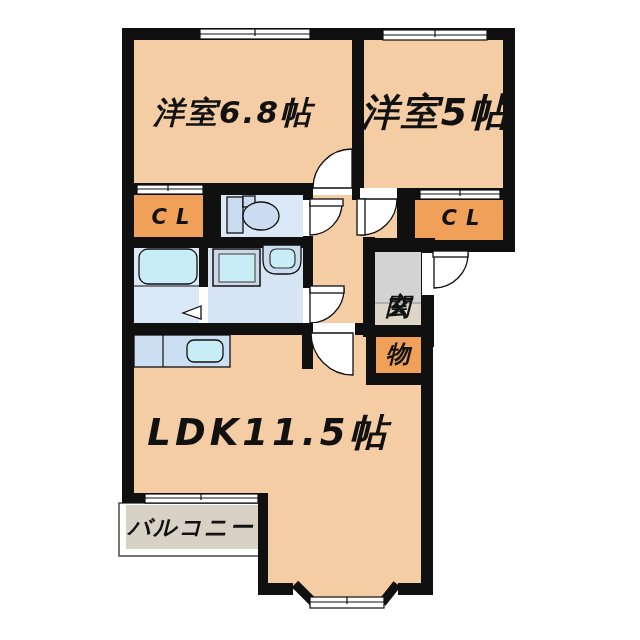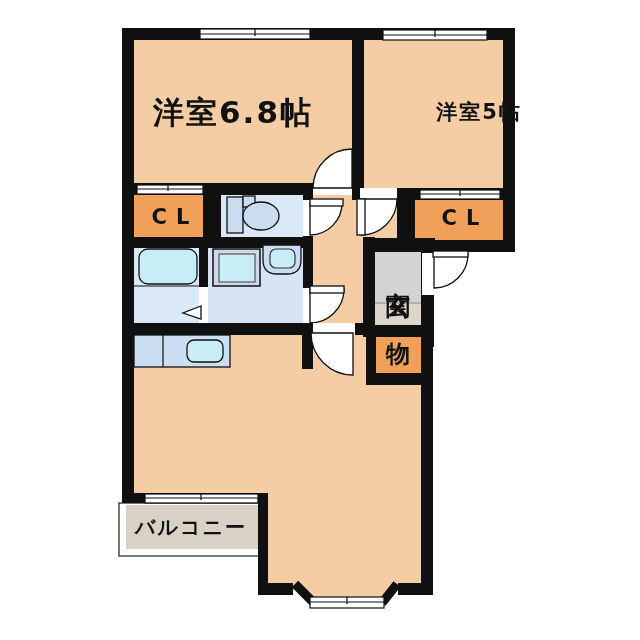--- a/index.html
+++ b/index.html
@@ -1,28 +1,28 @@
 <!DOCTYPE html>
 <html><head>
 <meta charset="utf-8">
 <style>
   html,body{margin:0;padding:0;background:#ffffff;}
   .stage{position:relative;width:640px;height:640px;background:#ffffff;overflow:hidden;
-         font-family:"DejaVu Sans","Liberation Sans",sans-serif;}
+         font-family:"DejaVu Sans","Liberation Sans",sans-serif;font-style:italic;}
   .stage svg{position:absolute;left:0;top:0;}
   .label{position:absolute;color:#111;font-weight:bold;white-space:nowrap;
          transform:translate(-50%,-50%);line-height:1;}
   .lbl-bed1{font-size:31px;letter-spacing:2px;}
-  .lbl-bed2{font-size:21px;letter-spacing:2px;margin-left:44px;}
+  .lbl-bed2{font-size:38px;letter-spacing:2px;}
   .lbl-cl{font-size:21px;letter-spacing:9px;}
   .lbl-genkan{font-size:24px;writing-mode:vertical-rl;text-orientation:upright;
               letter-spacing:3px;transform:translate(-50%,-50%);}
   .lbl-mono{font-size:24px;}
   .lbl-ldk{font-size:37px;letter-spacing:4px;}
-  .lbl-balcony{font-size:20px;letter-spacing:2px;text-align:right;}
+  .lbl-balcony{font-size:23px;letter-spacing:2px;text-align:right;}
   .wall{fill:#101010;}
   .winframe{fill:#ffffff;stroke:#101010;stroke-width:1.2;}
   .doorgap{fill:#ffffff;}
   .leaf{fill:#ffffff;stroke:#101010;stroke-width:1.3;}
   .pie{fill:#ffffff;stroke:#101010;stroke-width:1.3;}
   .thin{stroke:#101010;stroke-width:1.2;fill:none;}
 </style>
 </head>
 <body>
 
@@ -175,14 +175,15 @@
     </g>
   </g>
 </svg>
 
   <div class="label lbl-bed1" style="left:233px;top:112px;">洋室6.8帖</div>
   <div class="label lbl-bed2" style="left:435px;top:112px;">洋室5帖</div>
   <div class="label lbl-cl" style="left:175px;top:217px;">CL</div>
   <div class="label lbl-cl" style="left:465px;top:218px;">CL</div>
   <div class="label lbl-genkan" style="left:398px;top:276px;">玄関</div>
   <div class="label lbl-mono" style="left:398px;top:354px;">物</div>
+  <div class="label lbl-ldk" style="left:269px;top:432px;">LDK11.5帖</div>
   <div class="label lbl-balcony" style="left:191px;top:527px;">バルコニー</div>
 </div>
 
 </body></html>

